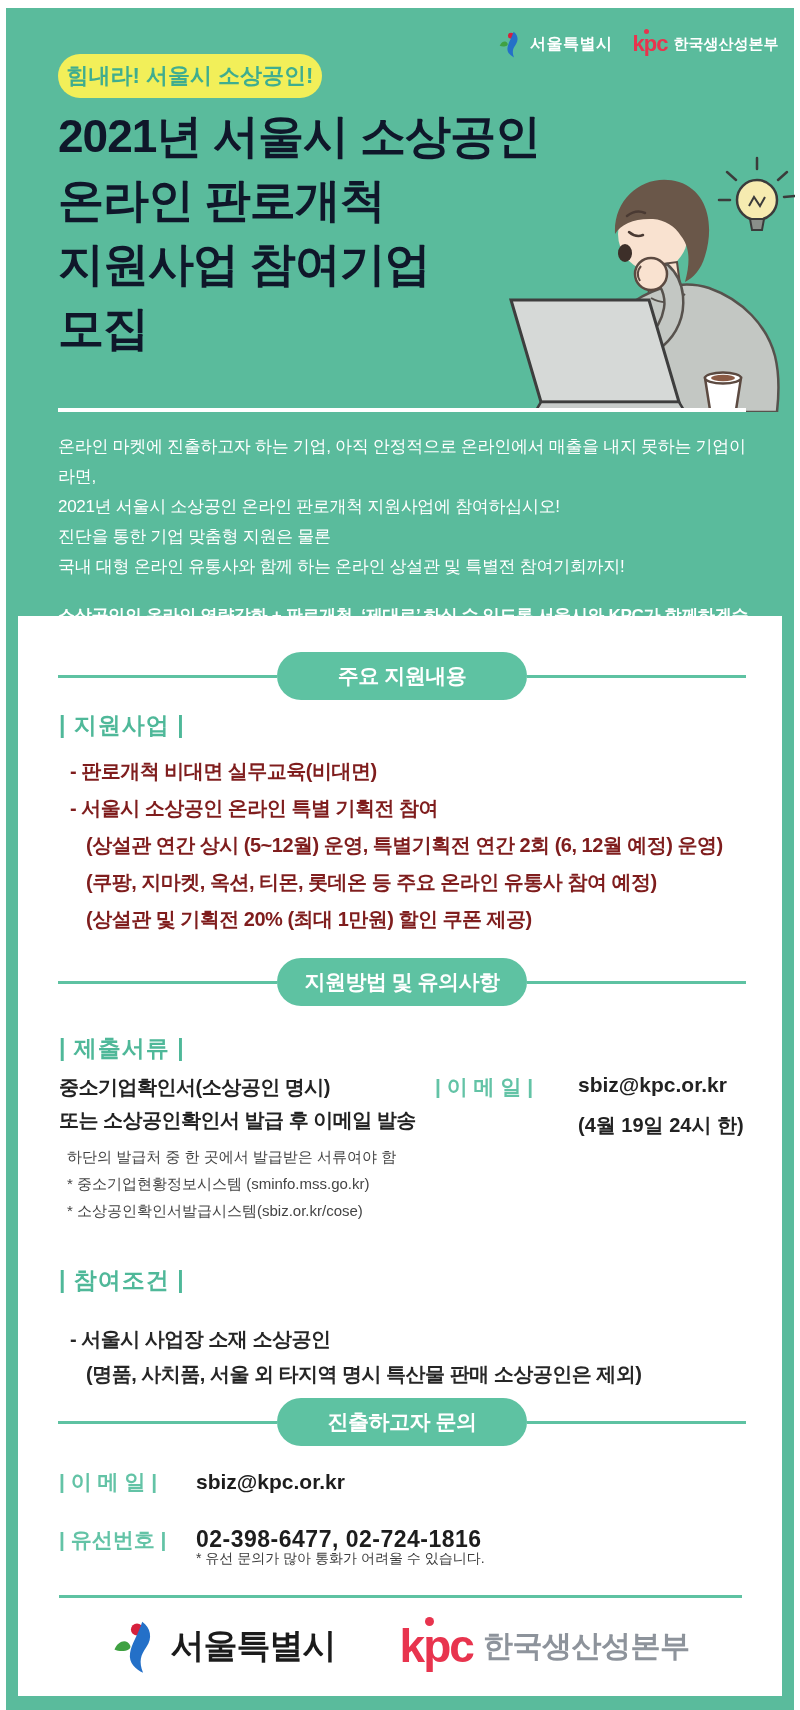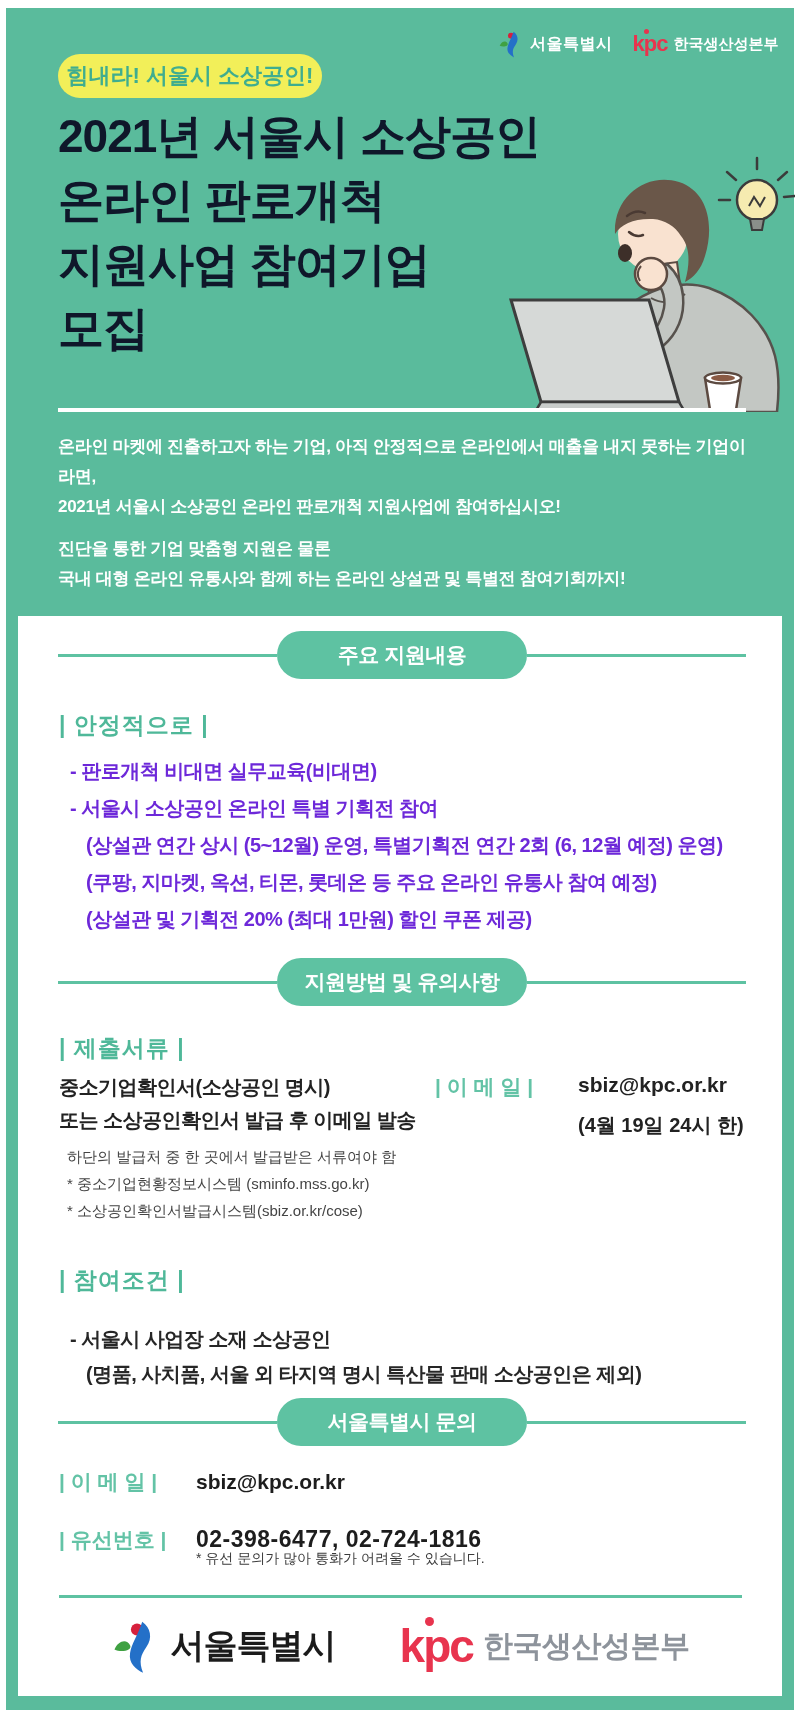--- a/index.html
+++ b/index.html
@@ -19,33 +19,33 @@
   .badge{position:absolute;left:58px;top:54px;width:264px;height:44px;background:#F2EF59;border-radius:23px;
          display:flex;align-items:center;justify-content:center;}
   .badge span{color:#3FAD8F;font-size:22px;font-weight:800;}
   .title{position:absolute;left:58px;top:104px;margin:0;color:#0f172a;font-size:46px;line-height:64px;font-weight:800;letter-spacing:-1px;}
   .title div{white-space:nowrap;}
   
   .illus{position:absolute;left:455px;top:150px;width:340px;height:262px;}
   .white-line{position:absolute;left:58px;top:408px;width:688px;height:4px;background:#ffffff;}
   
   .intro{position:absolute;left:58px;top:432px;width:700px;color:#ffffff;}
-  .intro .para{font-size:17px;line-height:30px;font-weight:700;letter-spacing:-0.3px;}
-  .intro .para + .para{margin-top:12px;}
+  .intro .para{font-size:17px;line-height:30px;font-weight:400;letter-spacing:-0.3px;}
+  .intro .para + .para{margin-top:0;}
   .intro .emph{margin-top:20px;font-size:17px;line-height:28px;font-weight:800;letter-spacing:-0.3px;}
   
   .card{position:absolute;left:18px;top:616px;width:764px;height:1080px;background:#ffffff;}
   .pill-row{position:absolute;left:40px;right:36px;height:48px;display:flex;align-items:center;}
   .pill-row .line{flex:1;height:3px;background:#5EC2A2;}
   .pill{width:250px;height:48px;border-radius:26px;background:#5EC2A2;color:#fff;font-size:21px;font-weight:800;
         display:flex;align-items:center;justify-content:center;letter-spacing:-0.5px;}
-  .pill-row.p1{top:15px;} .pill-row.p2{top:342px;} .pill-row.p3{top:782px;}
+  .pill-row.p1{top:36px;} .pill-row.p2{top:342px;} .pill-row.p3{top:782px;}
   .sec-heading{position:absolute;left:41px;color:#4FB899;font-size:23px;font-weight:800;letter-spacing:1px;}
   .h-support{top:94px;} .h-docs{top:417px;} .h-cond{top:630px;margin-top:19px;}
-  .support-list{position:absolute;left:52px;top:137px;font-size:20px;line-height:37px;font-weight:600;color:#6d28d9;letter-spacing:-0.5px;}
+  .support-list{position:absolute;left:52px;top:137px;font-size:20px;line-height:37px;font-weight:600;color:#7f1d1d;letter-spacing:-0.5px;}
   .support-list .sub{padding-left:16px;}
   .docs-main{position:absolute;left:41px;top:455px;font-size:20px;line-height:33px;font-weight:800;color:#222;letter-spacing:-0.5px;}
   .docs-notes{position:absolute;left:49px;top:527px;font-size:15px;line-height:27px;font-weight:500;color:#444;}
   .docs-email-label{position:absolute;left:417px;top:457px;color:#63C3A6;font-size:21px;font-weight:800;}
   .docs-email-value{position:absolute;left:560px;top:457px;color:#222;font-size:21px;font-weight:700;}
   .docs-email-deadline{position:absolute;left:560px;top:496px;color:#222;font-size:20px;font-weight:600;}
   .cond-list{position:absolute;left:52px;top:676px;font-size:20px;line-height:35px;font-weight:600;color:#262626;letter-spacing:-0.5px;margin-top:30px;}
   .cond-list .sub{padding-left:16px;}
   .contact-row{position:absolute;left:41px;display:flex;align-items:baseline;}
   .contact-label{width:137px;color:#63C3A6;font-size:21px;font-weight:800;flex:0 0 auto;}
@@ -148,21 +148,21 @@
   <div class="emph">소상공인의 온라인 역량강화 + 판로개척, ‘제대로’ 하실 수 있도록 서울시와 KPC가 함께하겠습니다.</div>
 </div>
 
 <div class="card">
 
   <div class="pill-row p1">
     <div class="line"></div>
     <div class="pill">주요 지원내용</div>
     <div class="line"></div>
   </div>
-  <div class="sec-heading h-support">| 안정적으로 |</div>
+  <div class="sec-heading h-support">| 지원사업 |</div>
   <div class="support-list">
     <div>- 판로개척 비대면 실무교육(비대면)</div>
     <div>- 서울시 소상공인 온라인 특별 기획전 참여</div>
     <div class="sub">(상설관 연간 상시 (5~12월) 운영, 특별기획전 연간 2회 (6, 12월 예정) 운영)</div>
     <div class="sub">(쿠팡, 지마켓, 옥션, 티몬, 롯데온 등 주요 온라인 유통사 참여 예정)</div>
     <div class="sub">(상설관 및 기획전 20% (최대 1만원) 할인 쿠폰 제공)</div>
   </div>
 
   <div class="pill-row p2">
     <div class="line"></div>
@@ -184,21 +184,21 @@
   <div class="docs-email-deadline">(4월 19일 24시 한)</div>
 
   <div class="sec-heading h-cond">| 참여조건 |</div>
   <div class="cond-list">
     <div>- 서울시 사업장 소재 소상공인</div>
     <div class="sub">(명품, 사치품, 서울 외 타지역 명시 특산물 판매 소상공인은 제외)</div>
   </div>
 
   <div class="pill-row p3">
     <div class="line"></div>
-    <div class="pill">서울특별시 문의</div>
+    <div class="pill">진출하고자 문의</div>
     <div class="line"></div>
   </div>
   <div class="contact-row row-email">
     <div class="contact-label">| 이 메 일 |</div>
     <div class="contact-value">sbiz@kpc.or.kr</div>
   </div>
   <div class="contact-row row-phone">
     <div class="contact-label">| 유선번호 |</div>
     <div class="contact-value">02-398-6477, 02-724-1816</div>
   </div>

